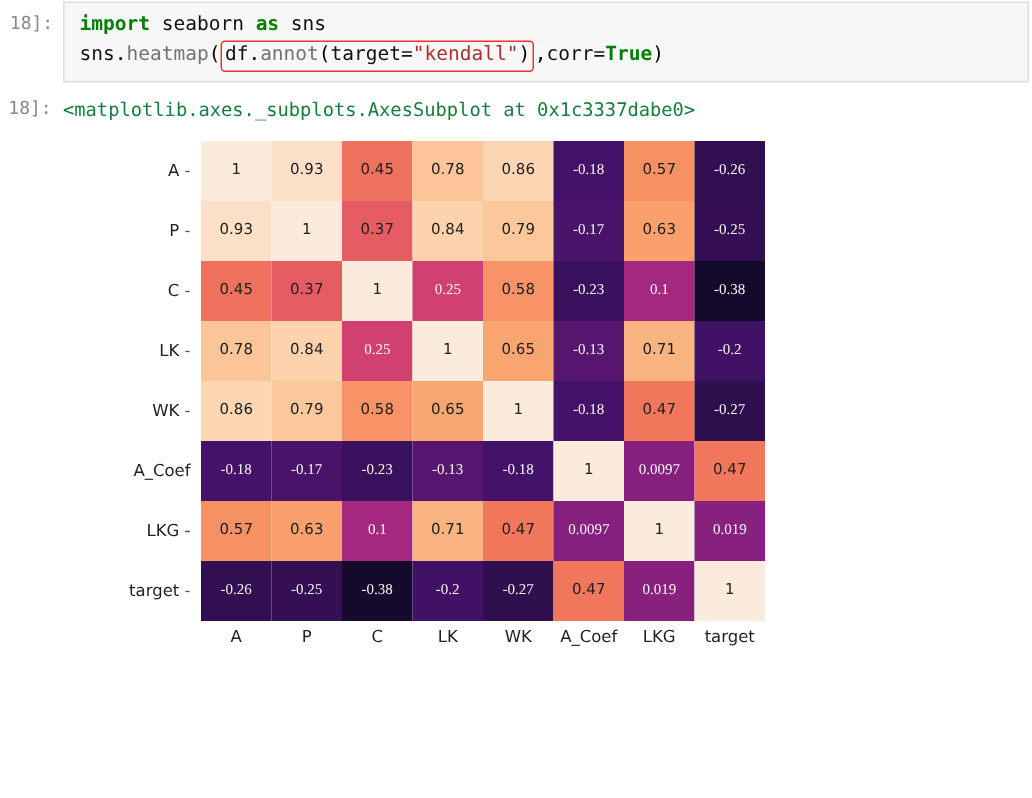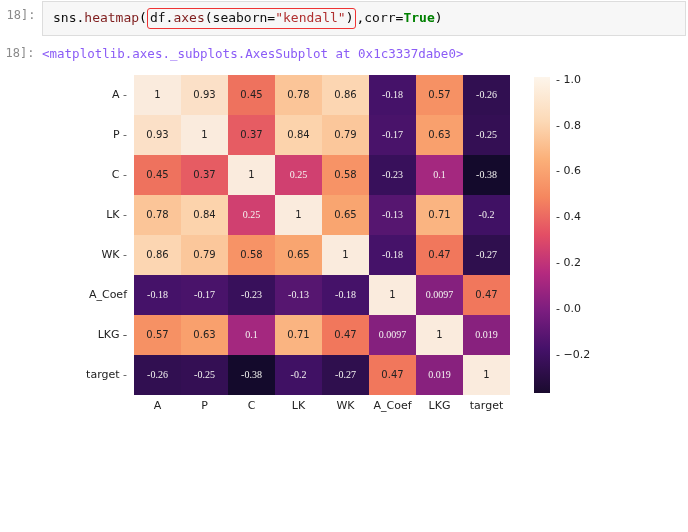--- a/index.html
+++ b/index.html
@@ -22,35 +22,35 @@
     left: -42px;
     top: 6px;
     color: #8a8a8a;
     font-size: 12px;
     width: 40px;
     text-align: center;
   }
   .code-line { white-space: pre; line-height: 1.45; }
   .kw { color: #008000; font-weight: bold; }
   .nm { color: #111; }
-  .fn { color: #7f1d1d; text-align: center; }
+  .fn { color: #737373; text-align: center; }
   .str { color: #b03030; }
   .bool { color: #008000; font-weight: bold; }
   .red-box {
     border: 1.6px solid #e33;
     border-radius: 3px;
     padding: 0 2px;
     display: inline-block;
   }
   .cell-output {
     margin: 10px 2px 4px 42px;
     color: #333;
     position: relative;
   }
-  .output-text { color: #8b5cf6; white-space: pre; font-size: 12.5px; }
+  .output-text { color: #15803d; white-space: pre; font-size: 12.5px; }
 
   .plot-area {
     margin: 14px 0 0 50px;
     position: relative;
     width: 560px;
   }
   .hm-wrap { position: relative; display: flex; align-items: flex-start; }
   .ylabels {
     position: absolute;
     left: -10px;
@@ -119,21 +119,22 @@
     font-size: 11px;
     color: #222;
   }
   .ylabels div::after { content: " -"; color:#555; }
 </style>
 </head>
 <body>
 
 <div class="cell-input">
   <span class="prompt">18]:</span>
-  <div class="code-line"><span class="nm">sns</span>.<span class="fn">heatmap</span>(<span class="red-box"><span class="nm">df</span>.<span class="fn">axes</span>(<span class="nm">seaborn=</span><span class="str">"kendall"</span>)</span>,<span class="nm">corr=</span><span class="bool">True</span>)</div>
+  <div class="code-line"><span class="kw">import</span> <span class="nm">seaborn</span> <span class="kw">as</span> <span class="nm">sns</span></div>
+  <div class="code-line"><span class="nm">sns</span>.<span class="fn">heatmap</span>(<span class="red-box"><span class="nm">df</span>.<span class="fn">annot</span>(<span class="nm">target=</span><span class="str">"kendall"</span>)</span>,<span class="nm">corr=</span><span class="bool">True</span>)</div>
 </div>
 
 <div class="cell-output">
   <span class="prompt" style="left:-42px; top:0;">18]:</span>
   <div class="output-text">&lt;matplotlib.axes._subplots.AxesSubplot at 0x1c3337dabe0&gt;</div>
 
   <div class="plot-area">
     <div class="hm-wrap">
       <div class="ylabels" id="ylabels">
           <div>A</div>
@@ -204,32 +205,20 @@
           <div class="cell light" style="background: rgb(136, 33, 126);">0.019</div>
           <div class="cell light" style="background: rgb(49, 15, 81);">-0.26</div>
           <div class="cell light" style="background: rgb(52, 15, 84);">-0.25</div>
           <div class="cell light" style="background: rgb(20, 10, 44);">-0.38</div>
           <div class="cell light" style="background: rgb(64, 17, 100);">-0.2</div>
           <div class="cell light" style="background: rgb(47, 15, 78);">-0.27</div>
           <div class="cell" style="background: rgb(241, 119, 92);">0.47</div>
           <div class="cell light" style="background: rgb(136, 33, 126);">0.019</div>
           <div class="cell" style="background: rgb(250, 235, 221);">1</div>
         </div>
-      <div class="cbar">
-        <div class="cbar-strip"></div>
-        <div class="cbar-ticks" id="cbar-ticks">
-            <div style="position: absolute; top: -1px; white-space: nowrap;">- 1.0</div>
-            <div style="position: absolute; top: 44.7971px; white-space: nowrap;">- 0.8</div>
-            <div style="position: absolute; top: 90.5942px; white-space: nowrap;">- 0.6</div>
-            <div style="position: absolute; top: 136.391px; white-space: nowrap;">- 0.4</div>
-            <div style="position: absolute; top: 182.188px; white-space: nowrap;">- 0.2</div>
-            <div style="position: absolute; top: 227.986px; white-space: nowrap;">- 0.0</div>
-            <div style="position: absolute; top: 273.783px; white-space: nowrap;">- −0.2</div>
-          </div>
-      </div>
     </div>
     <div class="xlabels" id="xlabels">
         <div>A</div>
         <div>P</div>
         <div>C</div>
         <div>LK</div>
         <div>WK</div>
         <div>A_Coef</div>
         <div>LKG</div>
         <div>target</div>

